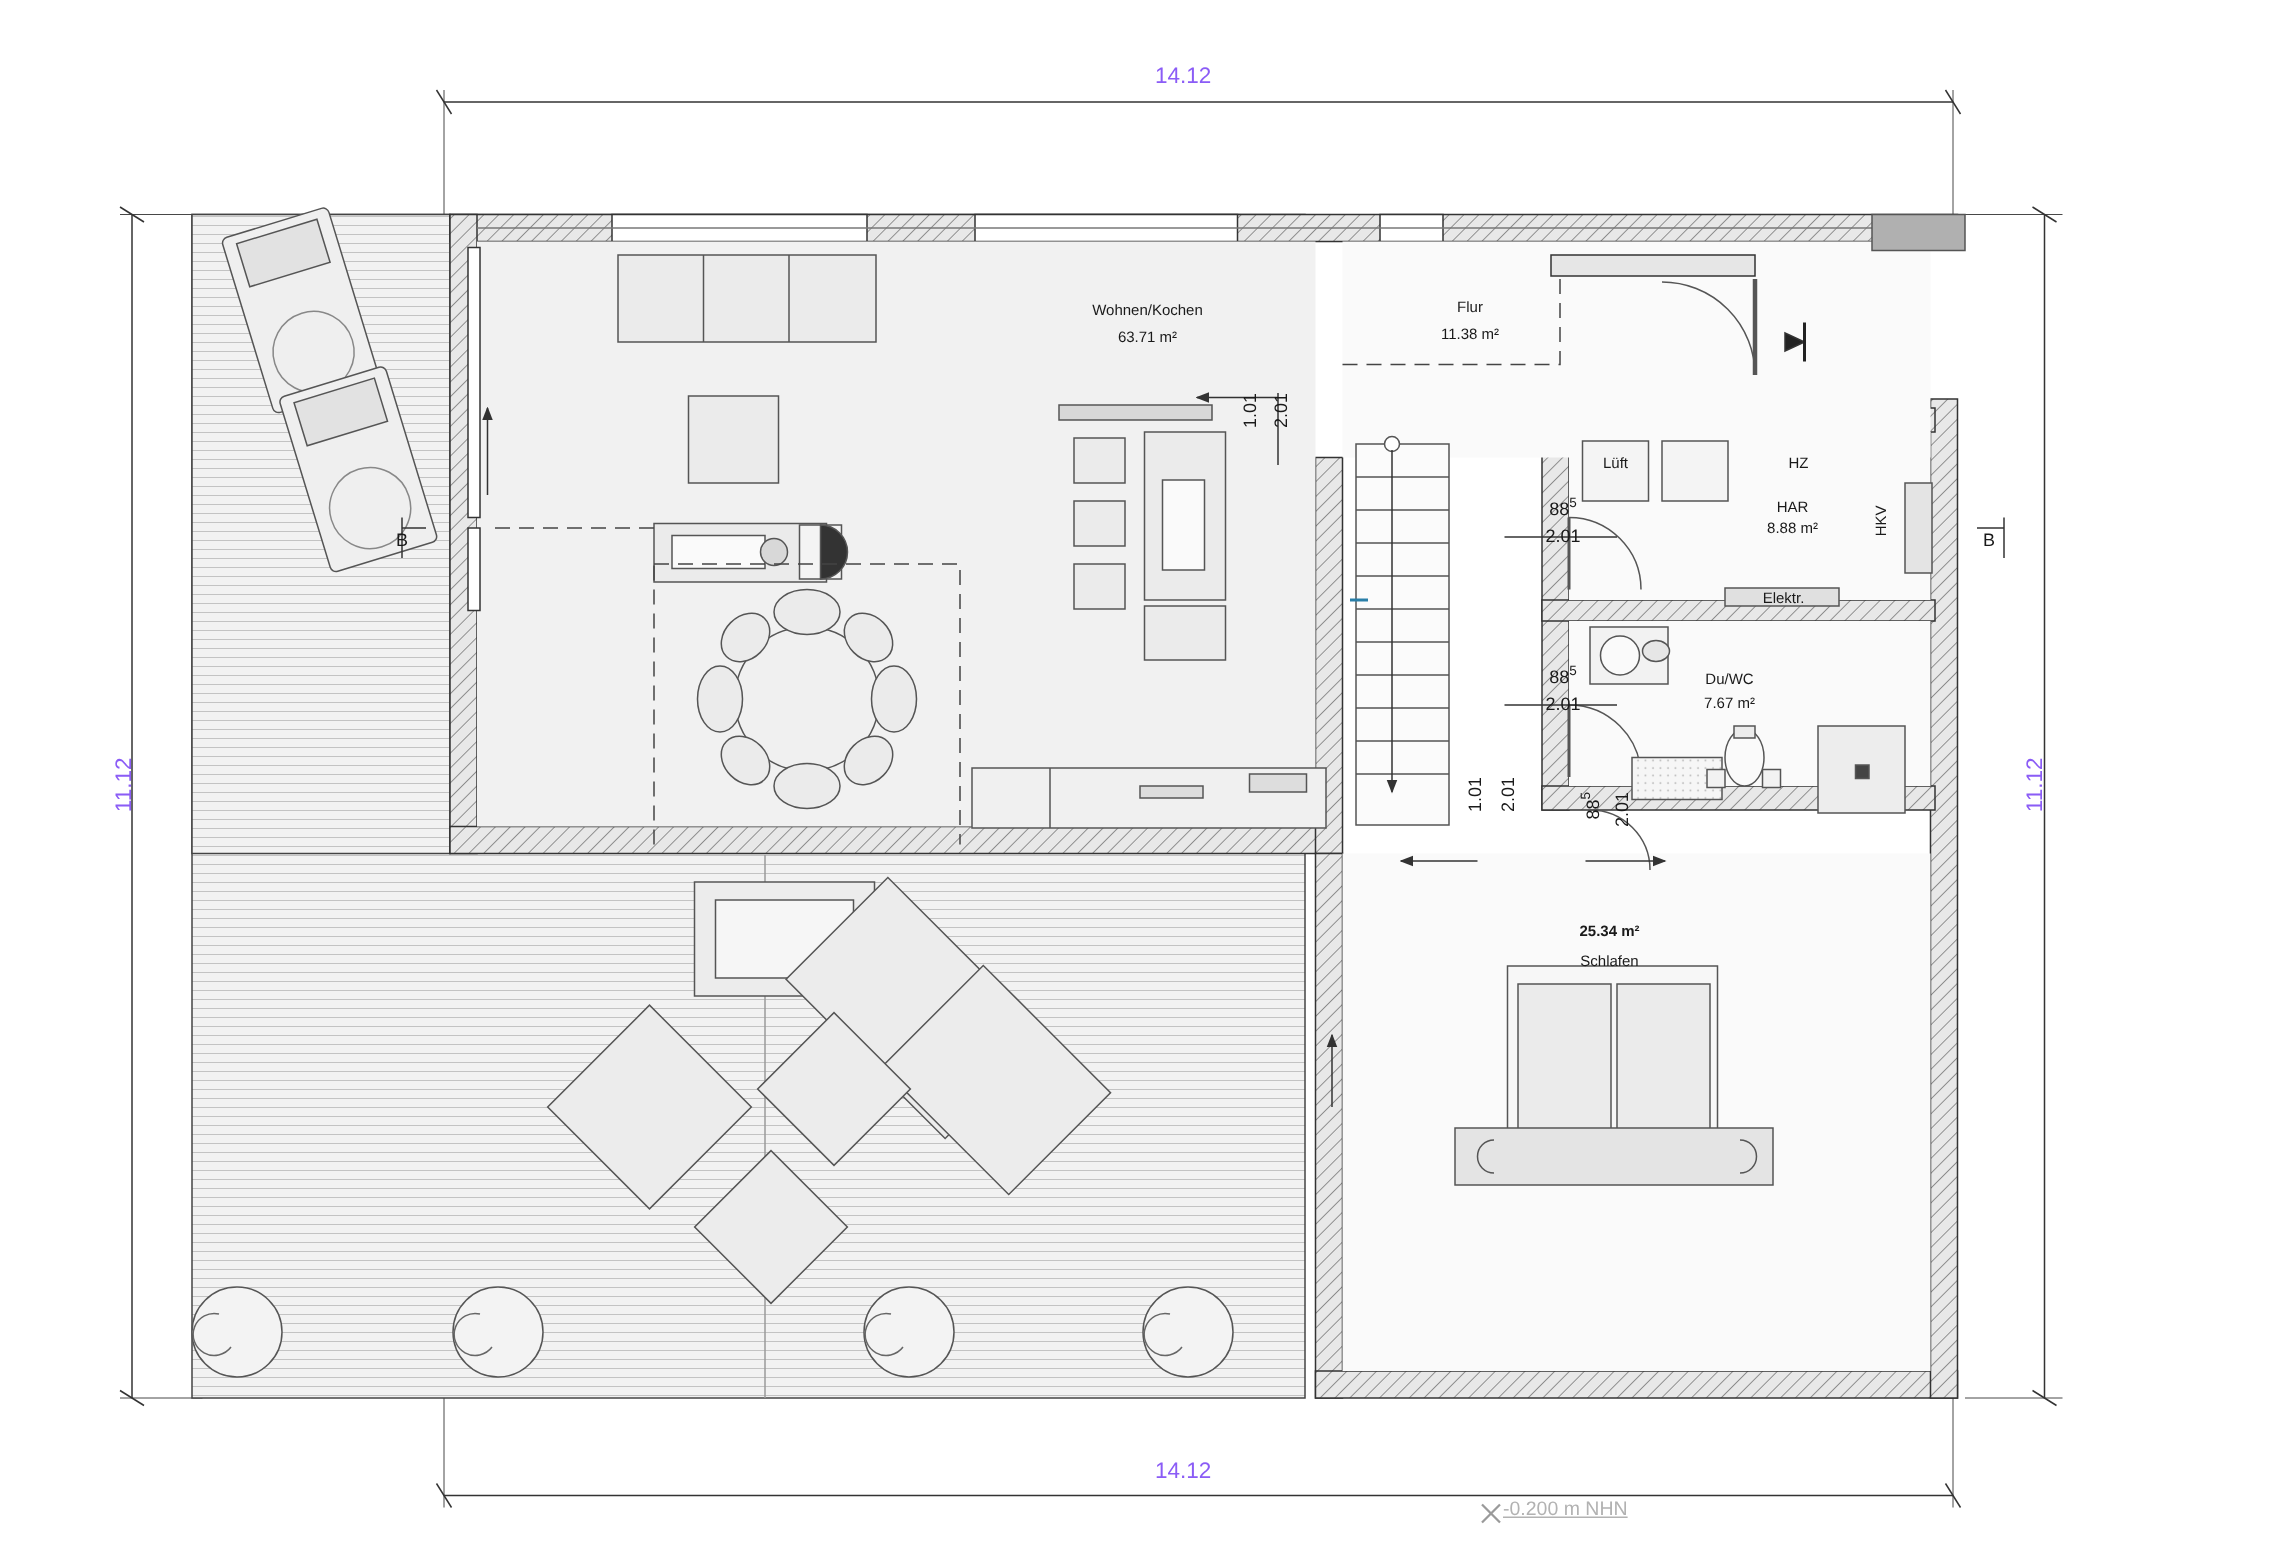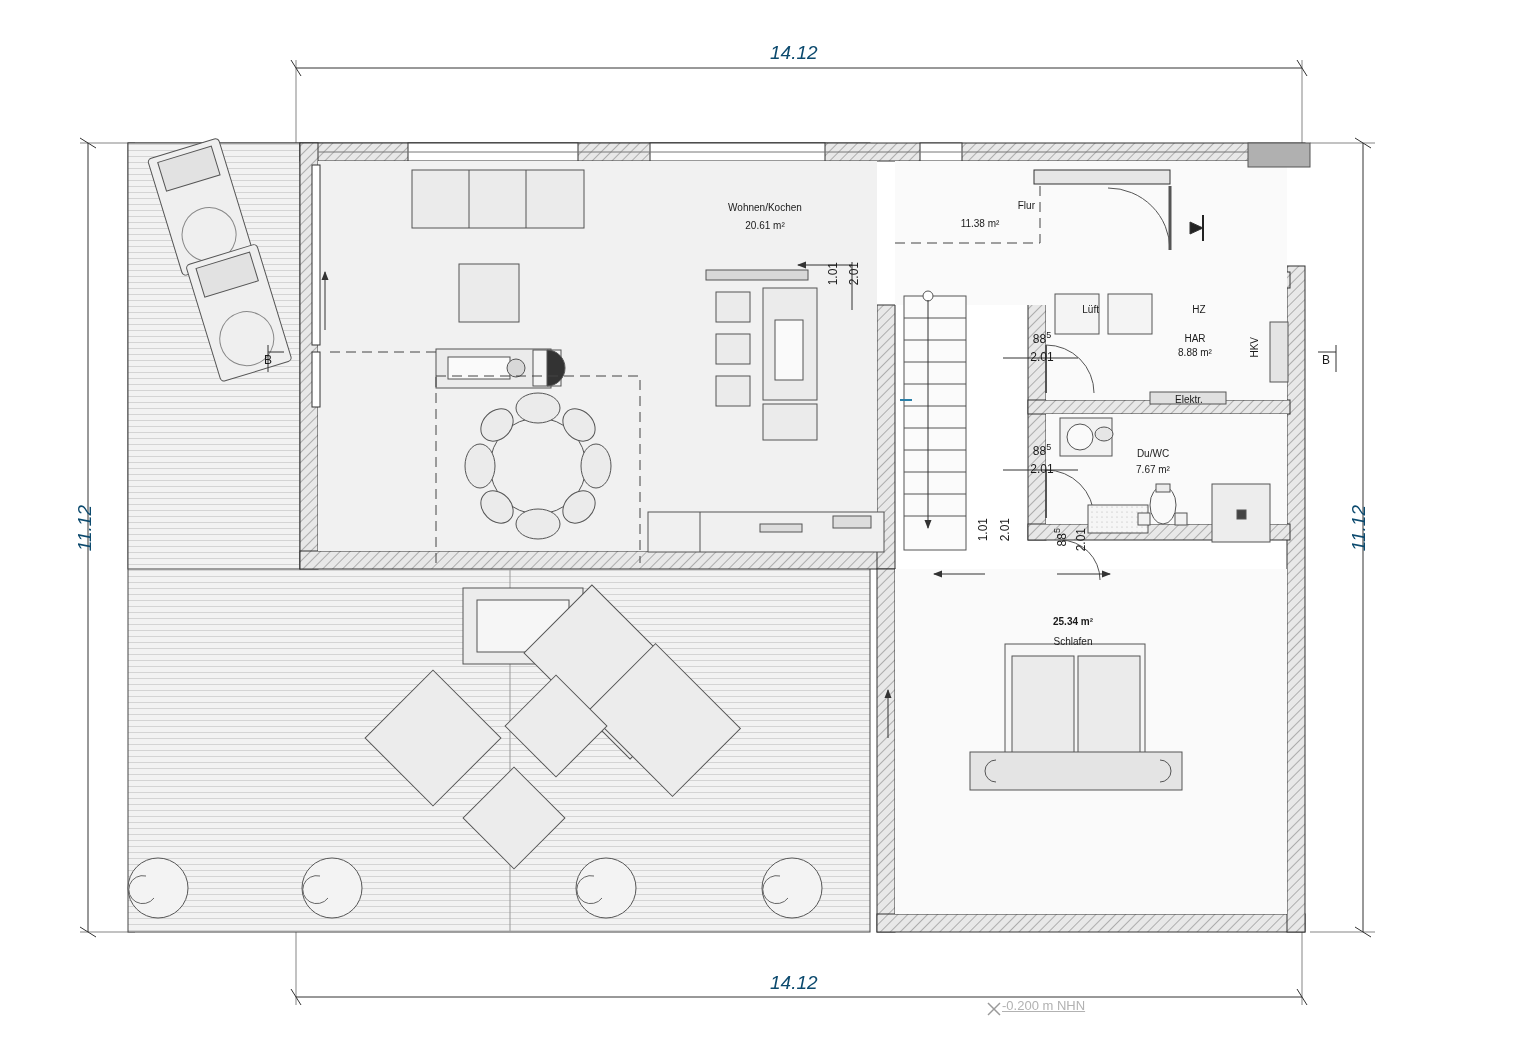--- a/index.html
+++ b/index.html
@@ -1,21 +1,21 @@
 <!DOCTYPE html>
 <html><head>
 <meta charset="utf-8">
 <style>
   html,body{margin:0;padding:0;background:#ffffff;}
   body{width:1518px;height:1041px;font-family:"Liberation Sans",sans-serif;color:#1a1a1a;}
   #plan{position:relative;width:1518px;height:1041px;overflow:hidden;}
   .abs{position:absolute;}
   .lbl{font-size:10px;color:#1a1a1a;white-space:pre;text-align:center;line-height:1.25;}
   .lbl.small{font-size:11px;}
-  .dimtext{font-size:19px;color:#0c4a6e;font-style:italic;}
+  .dimtext{font-size:15px;color:#8b5cf6;}
   .vert{writing-mode:vertical-rl;transform:rotate(180deg);}
   svg{display:block;}
 </style>
 </head>
 <body>
 
 <div id="plan">
 
   <svg class="abs" style="left:0;top:0" width="1518" height="1041">
     <defs>
@@ -305,35 +305,35 @@
 
   <div class="abs dimtext" style="left:770px;top:42px;">14.12</div>
   <div class="abs dimtext" style="left:770px;top:972px;">14.12</div>
   <div class="abs dimtext vert" style="left:74px;top:505px;">11.12</div>
   <div class="abs dimtext vert" style="left:1348px;top:505px;">11.12</div>
 
   <div class="abs lbl small" style="left:264px;top:353px;font-size:12px;">B</div>
   <div class="abs lbl small" style="left:1322px;top:353px;font-size:12px;">B</div>
 
   <div class="abs lbl" style="left:700px;top:202px;width:130px;">Wohnen/Kochen</div>
-  <div class="abs lbl" style="left:700px;top:220px;width:130px;">20.61 m²</div>
-
-  <div class="abs lbl" style="left:925px;top:200px;width:110px;text-align:right;">Flur</div>
+  <div class="abs lbl" style="left:700px;top:220px;width:130px;">63.71 m²</div>
+
+  <div class="abs lbl" style="left:925px;top:200px;width:110px;">Flur</div>
   <div class="abs lbl" style="left:925px;top:218px;width:110px;">11.38 m²</div>
 
   <div class="abs lbl" style="left:1145px;top:333px;width:100px;">HAR</div>
   <div class="abs lbl" style="left:1145px;top:347px;width:100px;">8.88 m²</div>
 
   <div class="abs lbl" style="left:1098px;top:448px;width:110px;">Du/WC</div>
   <div class="abs lbl" style="left:1098px;top:464px;width:110px;">7.67 m²</div>
 
   <div class="abs lbl" style="left:1018px;top:636px;width:110px;">Schlafen</div>
   <div class="abs lbl" style="left:1018px;top:616px;width:110px;font-weight:bold;">25.34 m²</div>
 
-  <div class="abs lbl" style="left:1055px;top:304px;width:44px;text-align:right;">Lüft</div>
+  <div class="abs lbl" style="left:1055px;top:304px;width:44px;">Lüft</div>
   <div class="abs lbl" style="left:1169px;top:304px;width:60px;">HZ</div>
   <div class="abs lbl vert" style="left:1249px;top:337px;">HKV</div>
   <div class="abs lbl" style="left:1150px;top:394px;width:78px;">Elektr.</div>
 
   <div class="abs lbl vert" style="left:826px;top:262px;font-size:12px;">1.01</div>
   <div class="abs lbl vert" style="left:847px;top:262px;font-size:12px;">2.01</div>
 
   <div class="abs" style="left:1012px;top:330px;text-align:center;width:60px;font-size:12px;">
     <span>88</span><sup style="font-size:9px;">5</sup>
   </div>

